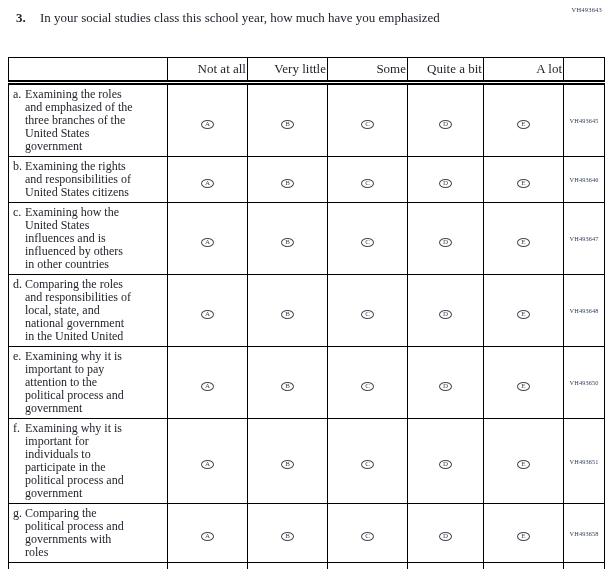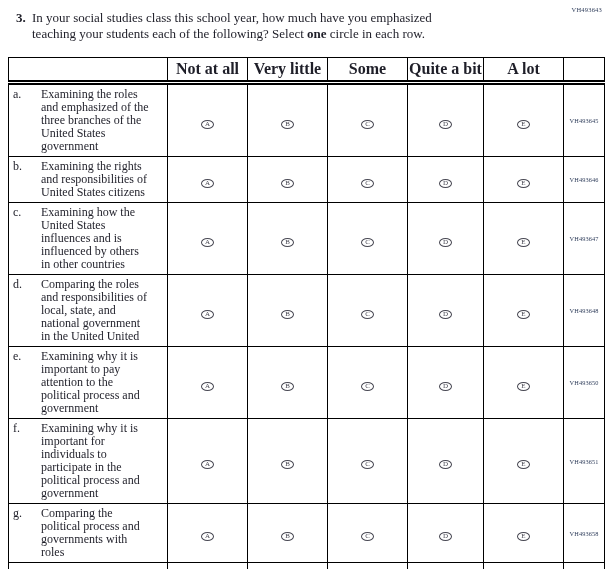--- a/index.html
+++ b/index.html
@@ -20,21 +20,21 @@
     width: 520px;
     font-size: 13px;
     line-height: 15.5px;
   }
   .qnum {
     position: absolute;
     left: 0;
     top: 0;
     font-weight: bold;
   }
-  .qlines { margin-left: 16px; }
+  .qlines { margin-left: 24px; }
   .qlines b { font-weight: bold; }
 
   
   .form-code-top {
     position: absolute;
     top: 6px;
     right: 9px;
     font-size: 6.5px;
     color: #33415e;
     letter-spacing: 0.2px;
@@ -47,40 +47,40 @@
     top: 57px;
     width: 596px;
     border-collapse: collapse;
     table-layout: fixed;
   }
   table.survey th, table.survey td {
     border: 1.5px solid #000;
   }
   table.survey th {
     height: 25px;
-    font-size: 16px;
-    font-weight: bold;
-    text-align: center;
+    font-size: 13px;
+    font-weight: normal;
+    text-align: right;
     vertical-align: middle;
     border-bottom: 5px double #000;
     padding: 0 1px;
   }
   td.item-cell {
     vertical-align: top;
     position: relative;
     padding: 3px 5px 3px 0;
     font-size: 12px;
     line-height: 13px;
   }
   .row-prefix {
     position: absolute;
     left: 4px;
     top: 3px;
   }
-  .item-text { margin-left: 32px; }
+  .item-text { margin-left: 16px; }
   td.bubble-cell {
     text-align: center;
     vertical-align: middle;
   }
   .bubble {
     display: inline-flex;
     align-items: center;
     justify-content: center;
     width: 13px;
     height: 9px;
@@ -105,21 +105,20 @@
     border-bottom: none;
   }
 </style>
 </head>
 <body>
 
 <div class="question">
   <span class="qnum">3.</span>
   <div class="qlines">
     <div>In your social studies class this school year, how much have you emphasized</div>
-    <div><span>teaching your students each of the following? Select </span><b>one</b><span> circle in each row.</span></div>
   </div>
 </div>
 
 <div class="form-code-top">VH493643</div>
 
 <table class="survey">
   <colgroup>
     <col style="width:159px">
     <col style="width:80px">
     <col style="width:80px">

